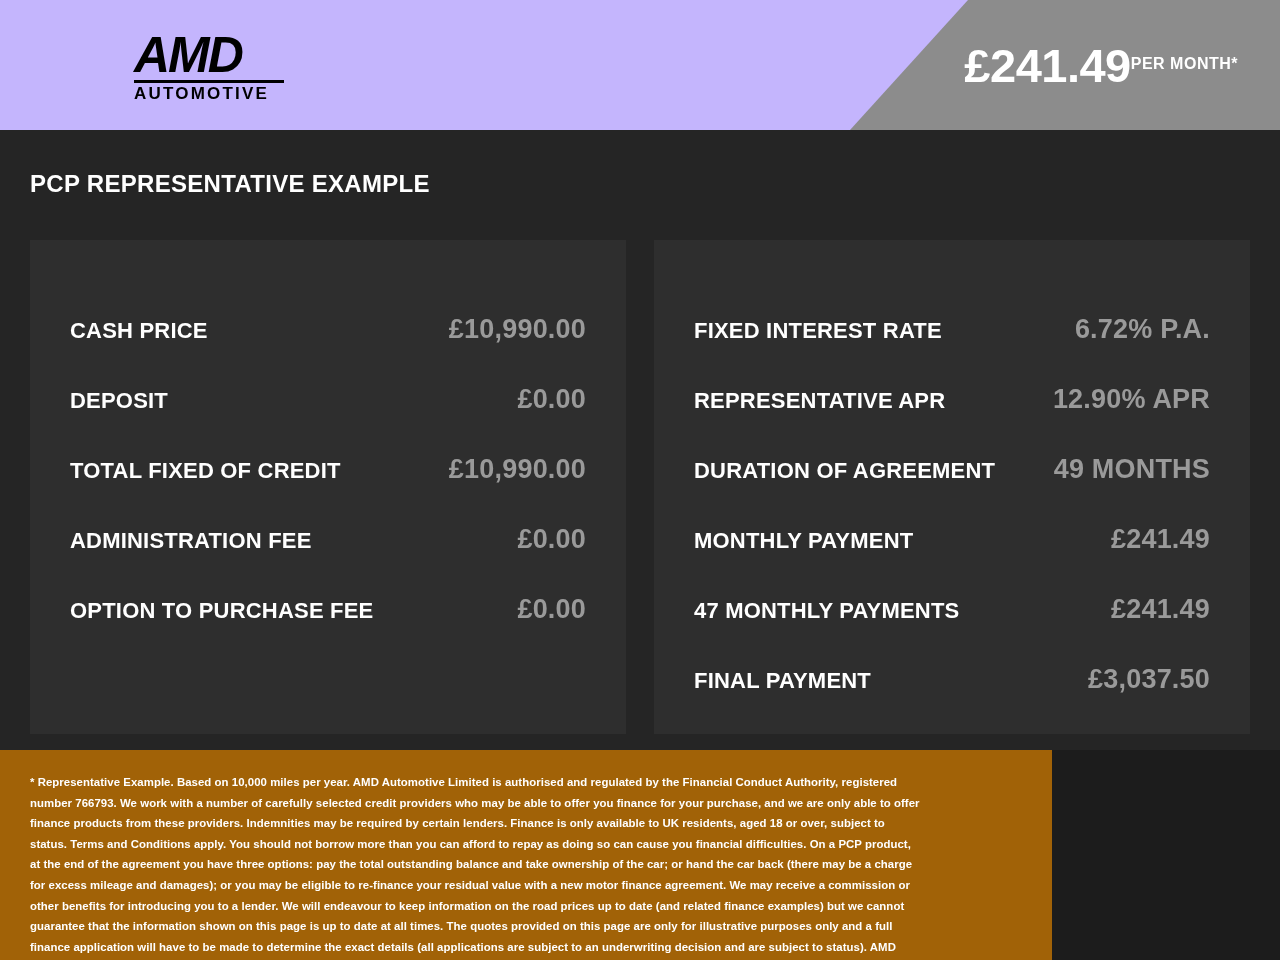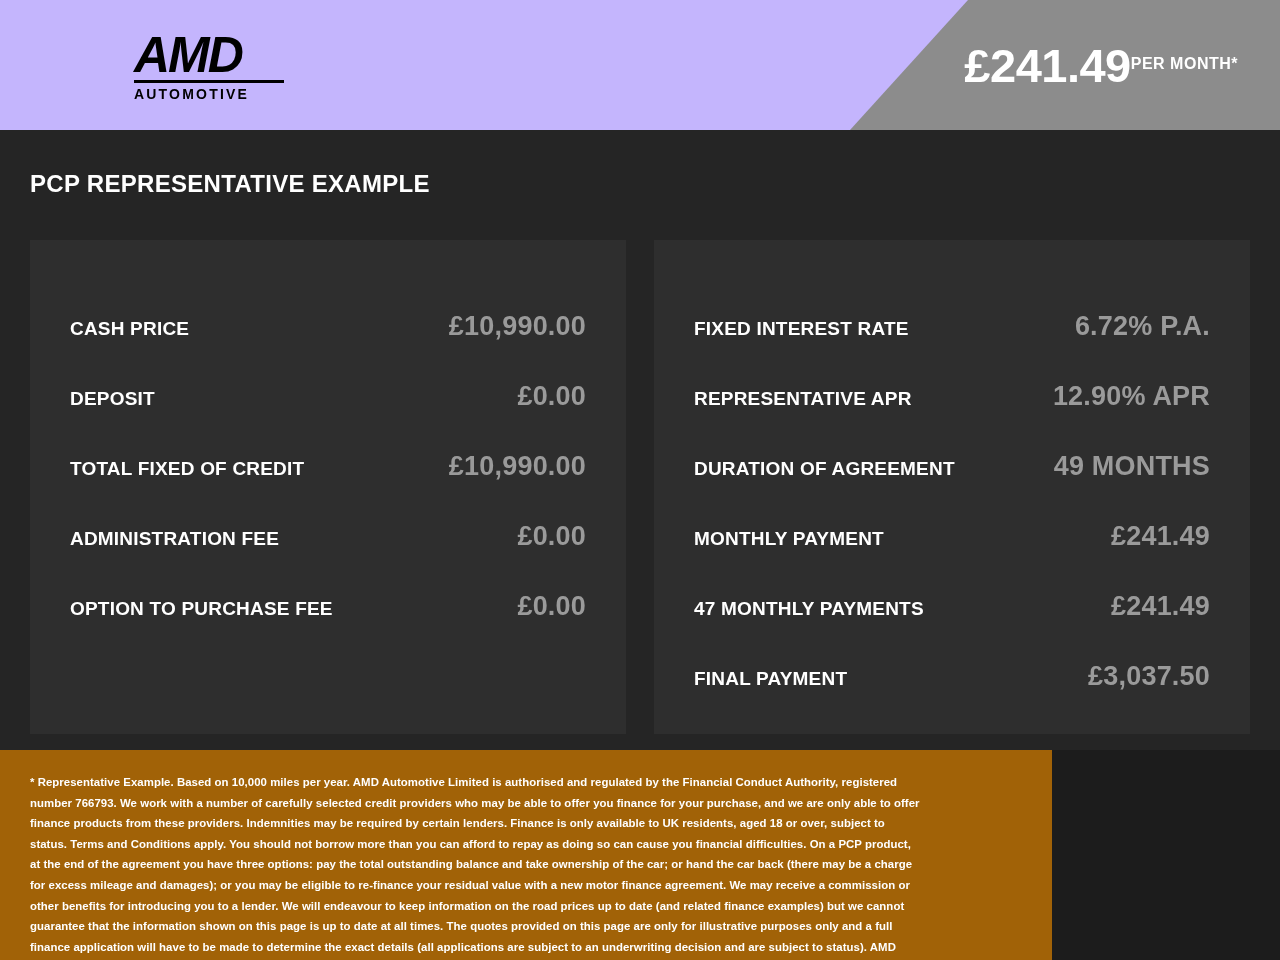--- a/index.html
+++ b/index.html
@@ -31,21 +31,21 @@
     font-weight: bold;
     font-style: italic;
     font-size: 50px;
     letter-spacing: -2px;
     color: #000000;
     line-height: 50px;
   }
   .logo-sub {
     font-family: "Liberation Sans", sans-serif;
     font-weight: bold;
-    font-size: 14px;
+    font-size: 17px;
     letter-spacing: 2.2px;
     color: #000000;
     line-height: 18px;
     border-top: 3px solid #000;
     padding-top: 2px;
     width: 150px;
   }
   .price-band {
     position: absolute;
     top: 0;
@@ -107,21 +107,21 @@
   }
   .row {
     display: flex;
     align-items: baseline;
     justify-content: space-between;
     height: 70px;
   }
   .row-label {
     color: #ffffff;
     font-weight: bold;
-    font-size: 19px;
+    font-size: 22px;
     letter-spacing: 0.2px;
     white-space: nowrap;
     margin-top: 40px;
   }
   .row-value {
     color: #9a9a9a;
     font-weight: bold;
     font-size: 27px;
     letter-spacing: 0.2px;
     white-space: nowrap;

